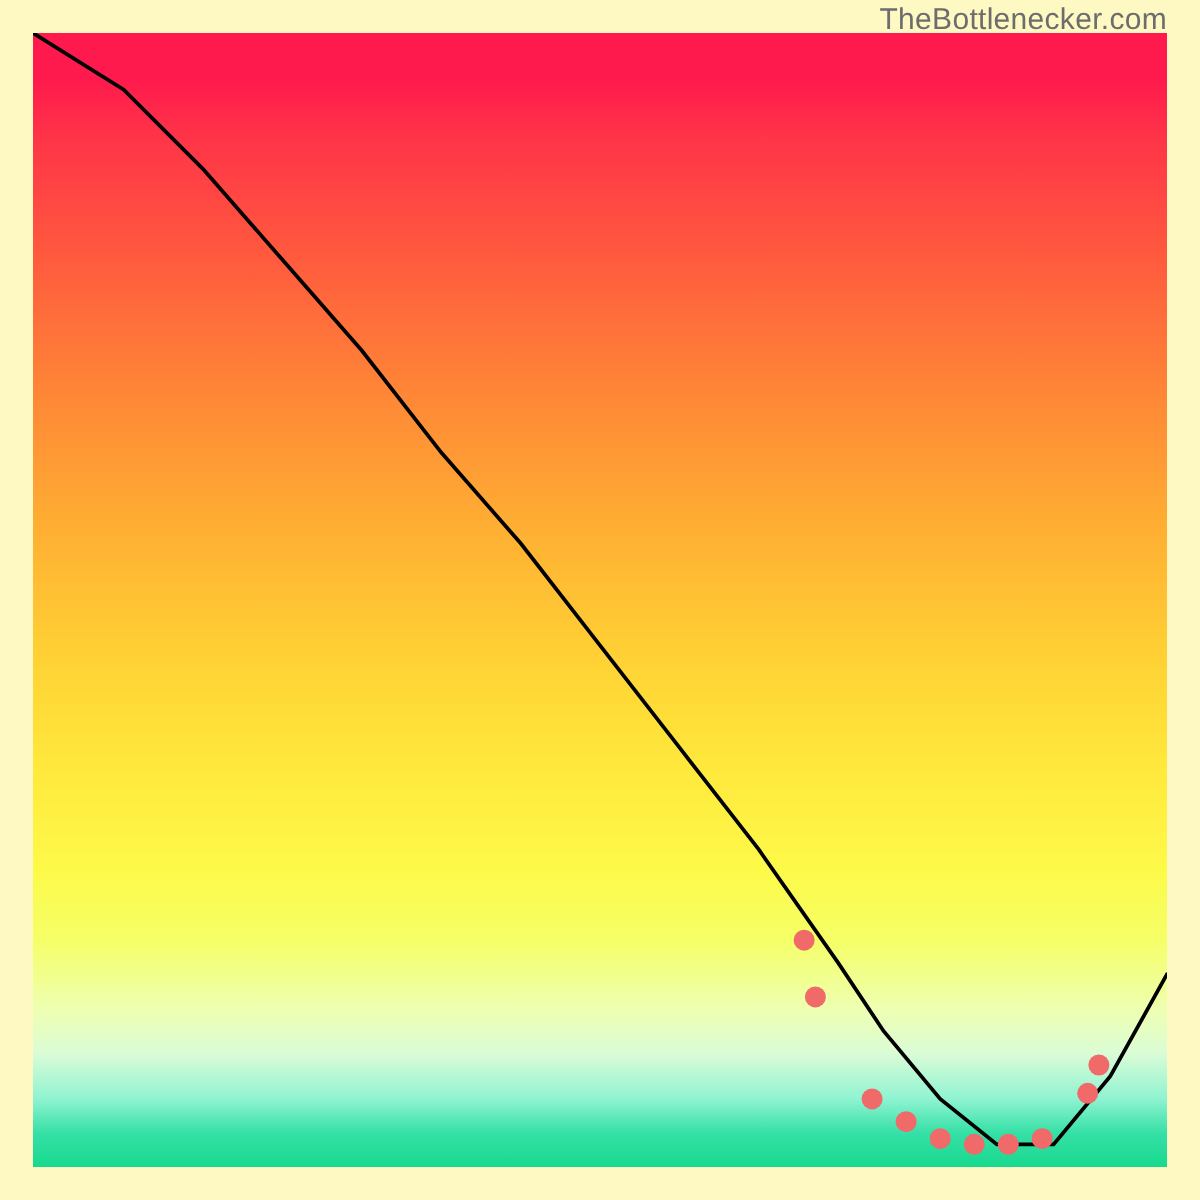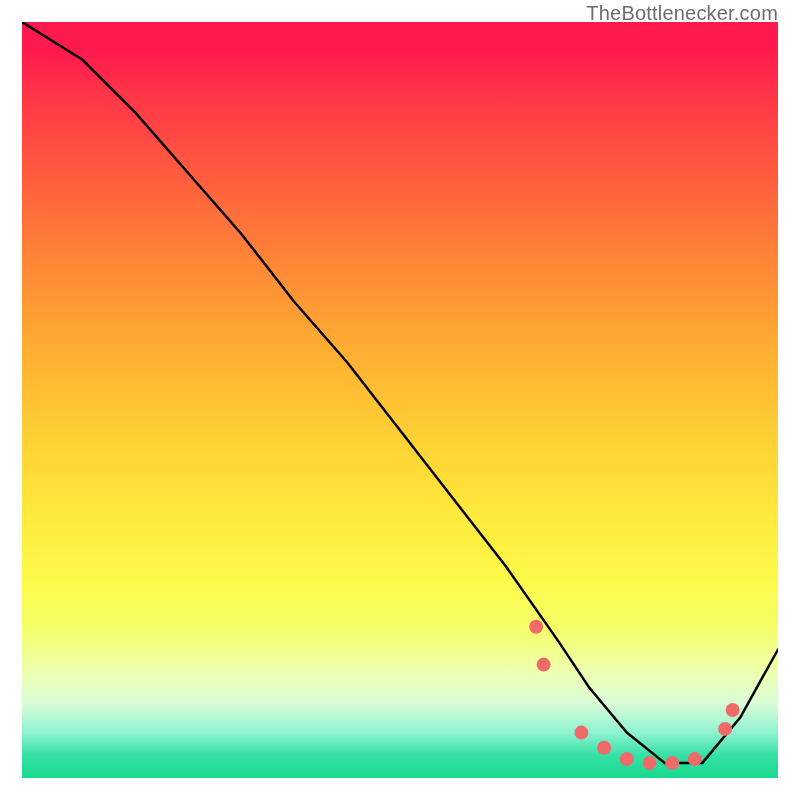--- a/index.html
+++ b/index.html
@@ -10,21 +10,21 @@
     background: #000;
     overflow: hidden;
     font-family: Arial, Helvetica, sans-serif;
   }
   .frame {
     position: absolute;
     top: 0;
     left: 0;
     width: 800px;
     height: 800px;
-    background: #ffffff;
+    background: #fef9c3;
   }
   .plot {
     position: absolute;
     top: 22px;
     left: 22px;
     width: 756px;
     height: 756px;
     background: linear-gradient(to bottom,
       #ff1a4d 0%,
       #ff1a4d 4%,

